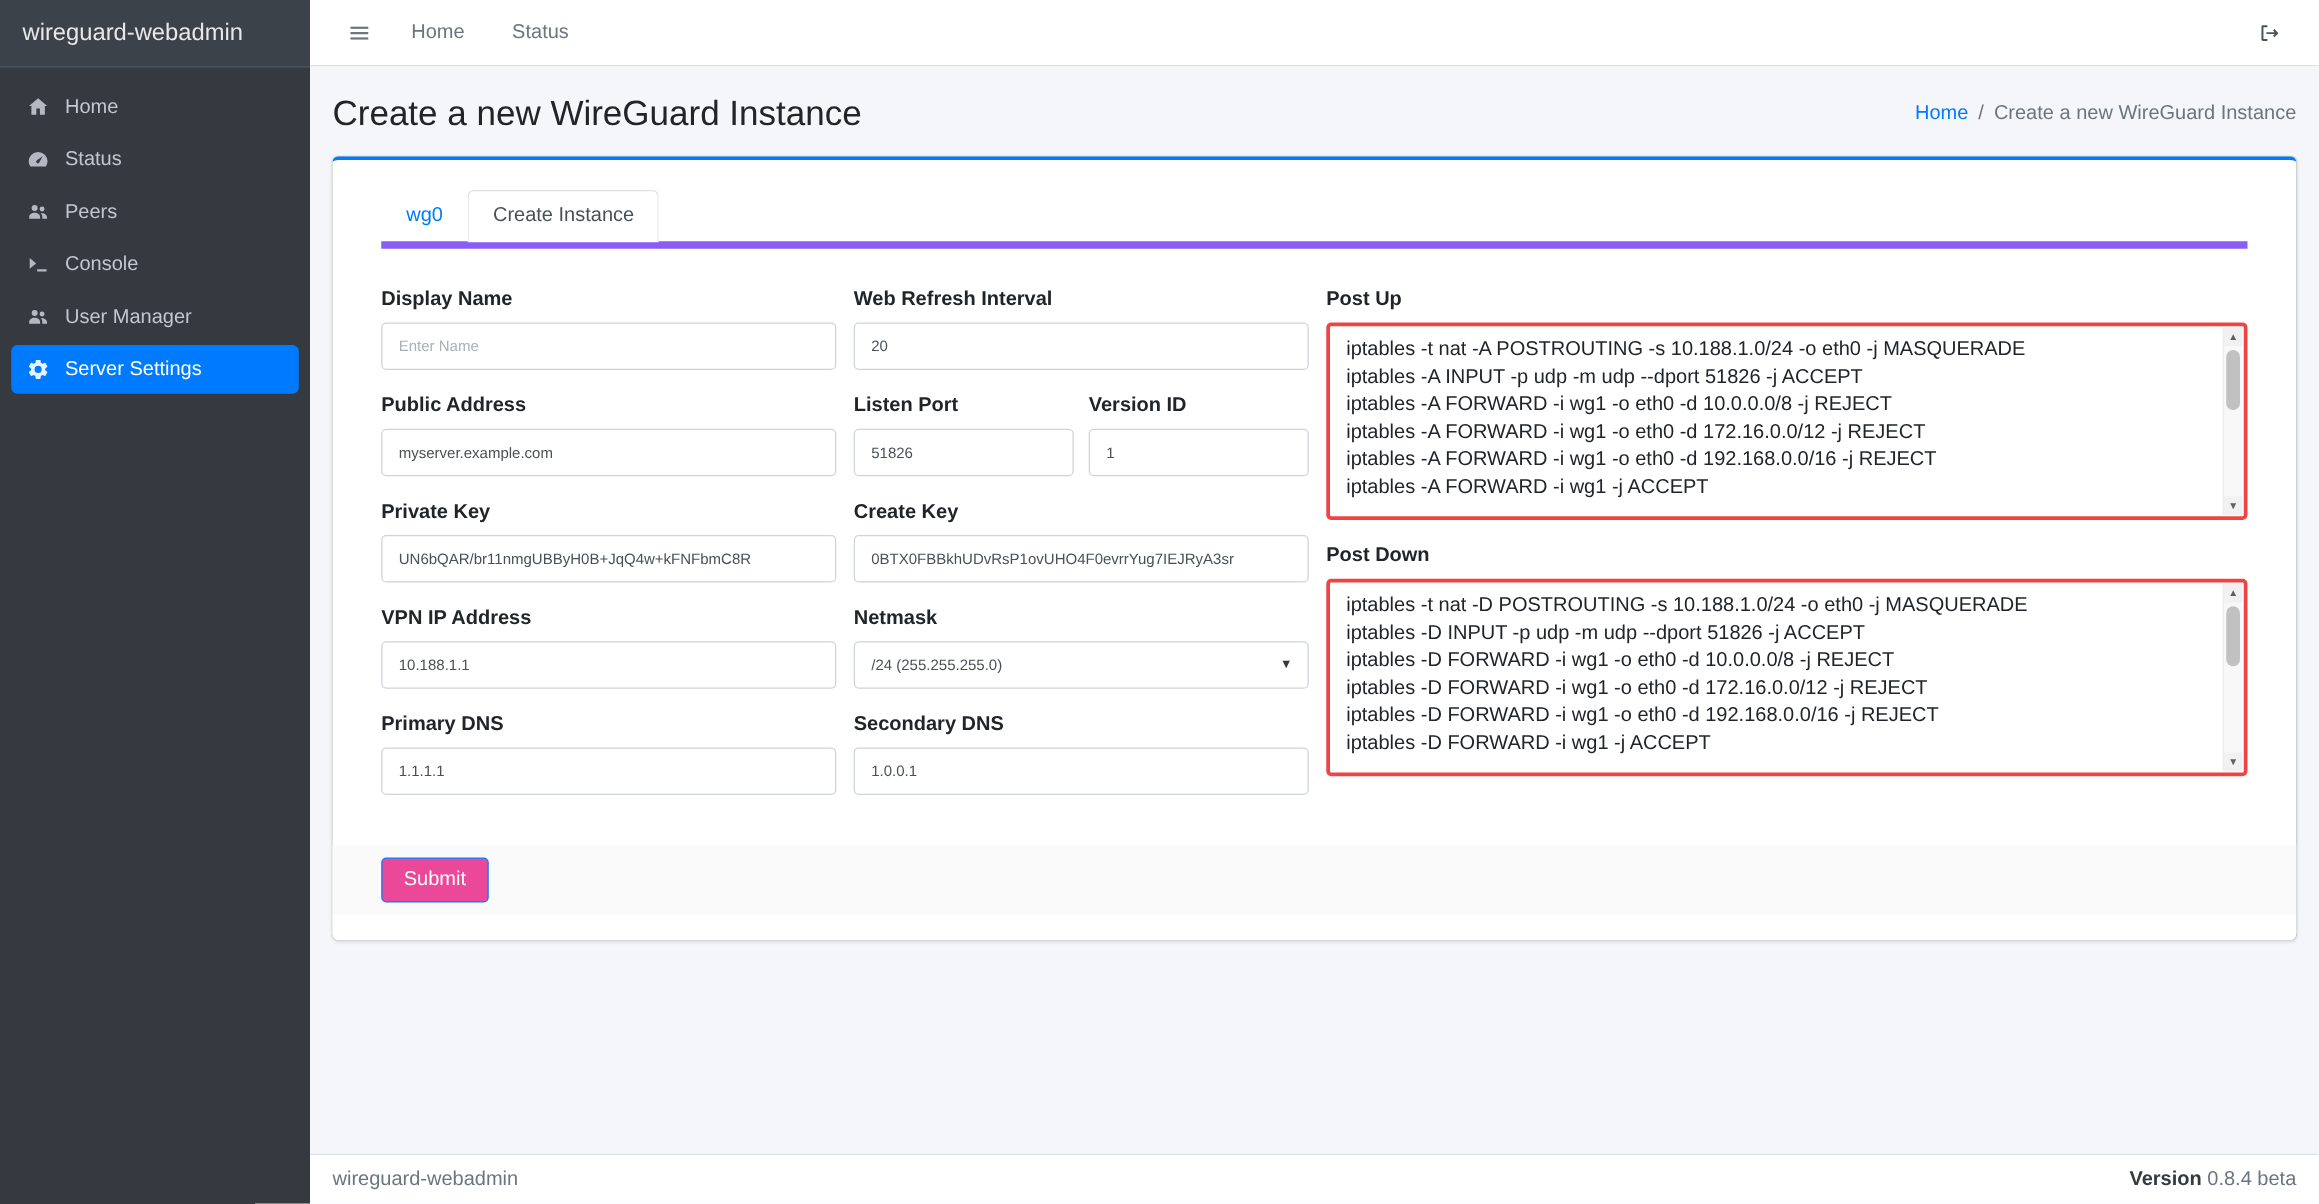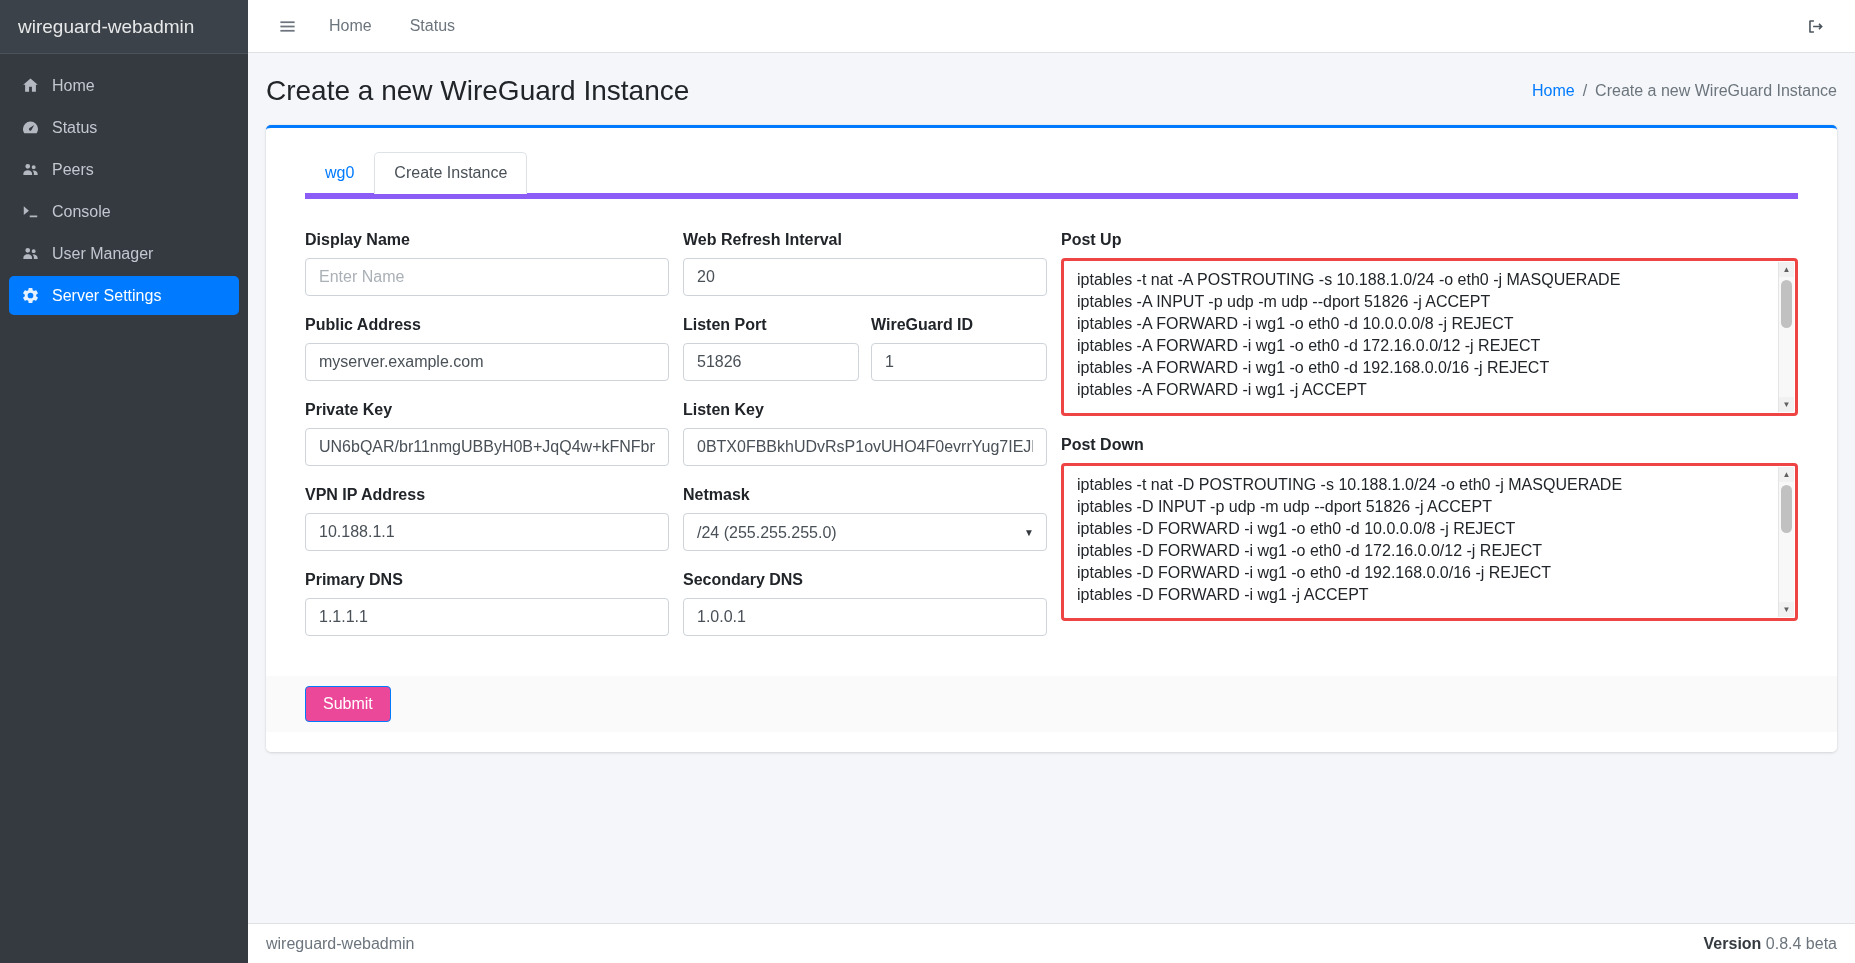--- a/index.html
+++ b/index.html
@@ -78,21 +78,21 @@
     border-color: #dee2e6 #dee2e6 #ffffff #dee2e6;
   }
 
   .form-area { padding: 32px 39px 20px 39px; }
   .grid { display: grid; grid-template-columns: 364px 364px 1fr; column-gap: 14px; }
 
   .field { margin-bottom: 20px; }
   .field label { display: block; font-weight: 700; font-size: 16px; color: #212529; margin-bottom: 9px; }
   .tinput, .tselect {
     width: 100%; height: 38px; border: 1px solid #ced4da; border-radius: 4px;
-    padding: 0 13px; font-size: 16px; color: #495057; background: #fff;
+    padding: 0 13px; font-size: 12px; color: #495057; background: #fff;
     font-family: "Liberation Sans", sans-serif; outline: none;
   }
   .tinput::placeholder { color: #aab0b6; }
   .duo { display: flex; gap: 12px; }
   .duo .field { flex: 1; }
 
   .select-wrap { position: relative; }
   .tselect { appearance: none; -webkit-appearance: none; padding-right: 48px; cursor: pointer; }
   .caret {
     position: absolute; right: 13px; top: 50%; transform: translateY(-50%);
@@ -250,26 +250,26 @@
             <div class="field">
               <label>Web Refresh Interval</label>
               <input class="tinput" type="text" value="20" style="">
             </div>
             <div class="duo">
               <div class="field">
                 <label>Listen Port</label>
                 <input class="tinput" type="text" value="51826" style="">
               </div>
               <div class="field">
-                <label>WireGuard ID</label>
+                <label>Version ID</label>
                 <input class="tinput" type="text" value="1" style="">
               </div>
             </div>
             <div class="field">
-              <label>Listen Key</label>
+              <label>Create Key</label>
               <input class="tinput" type="text" value="0BTX0FBBkhUDvRsP1ovUHO4F0evrrYug7IEJRyA3sr" style="">
             </div>
             <div class="field">
               <label>Netmask</label>
               <div class="select-wrap">
                 <select class="tselect">
                   <option>/24 (255.255.255.0)</option>
                 </select>
                 <span class="caret">▼</span>
               </div>

